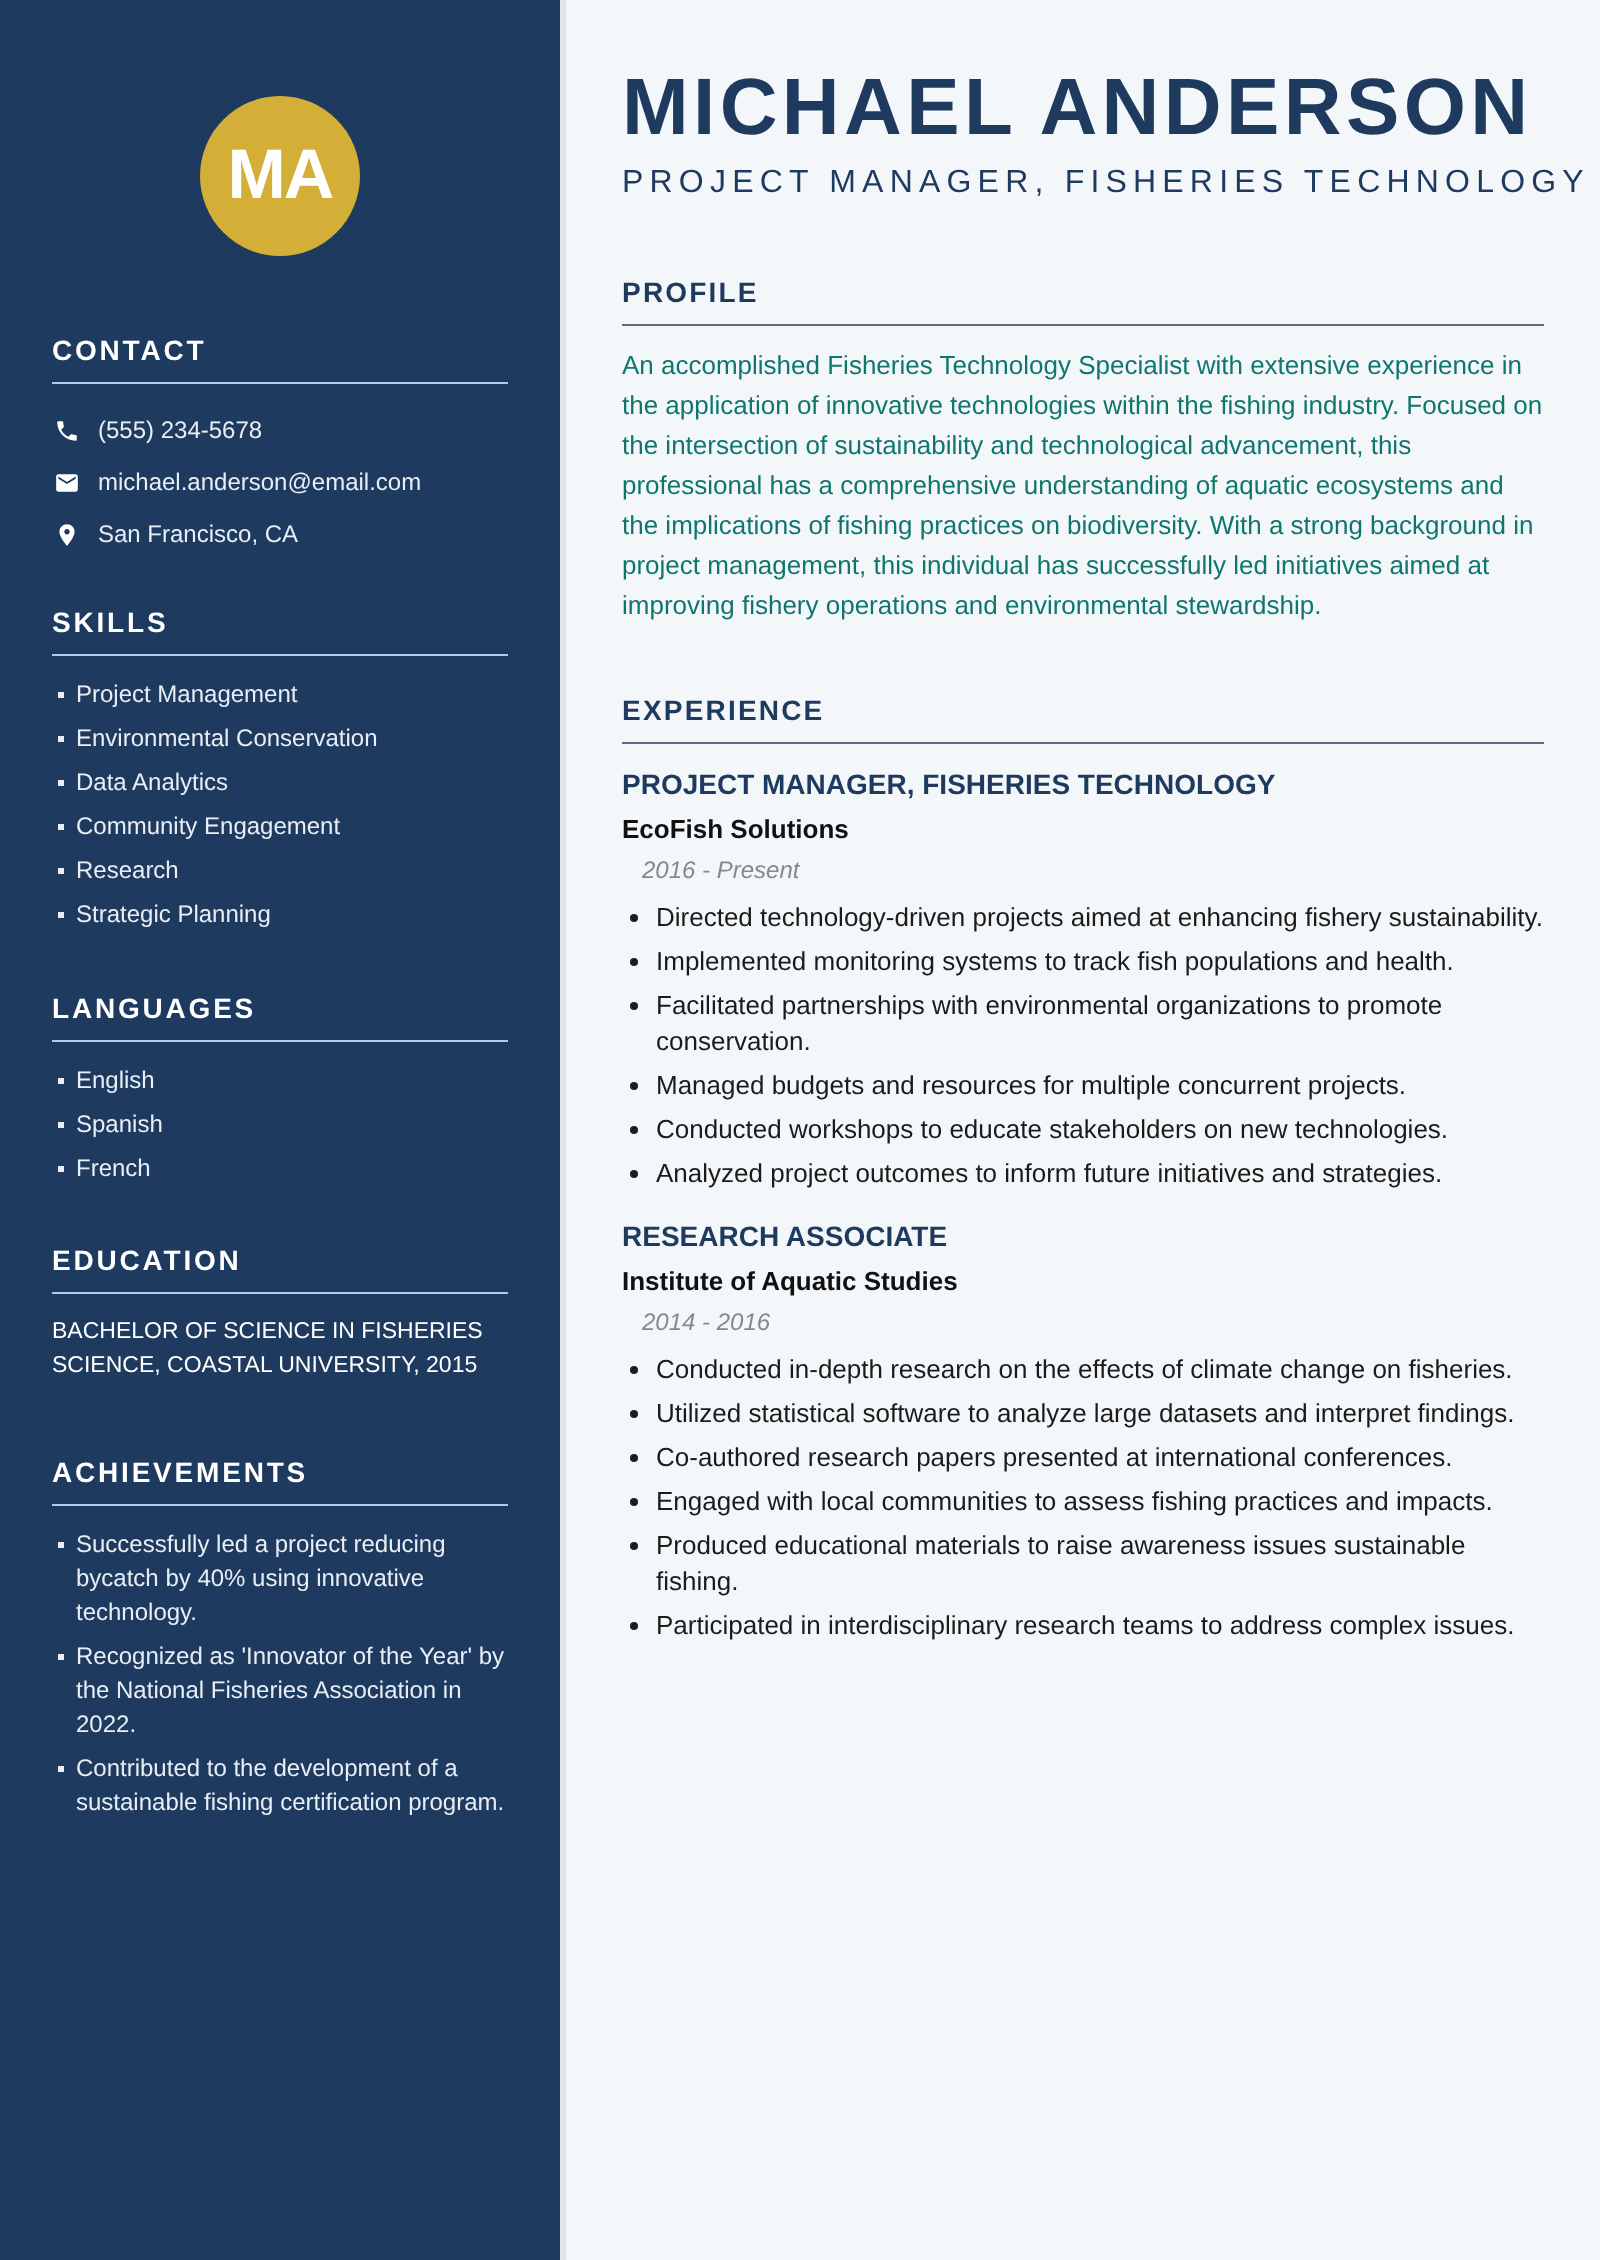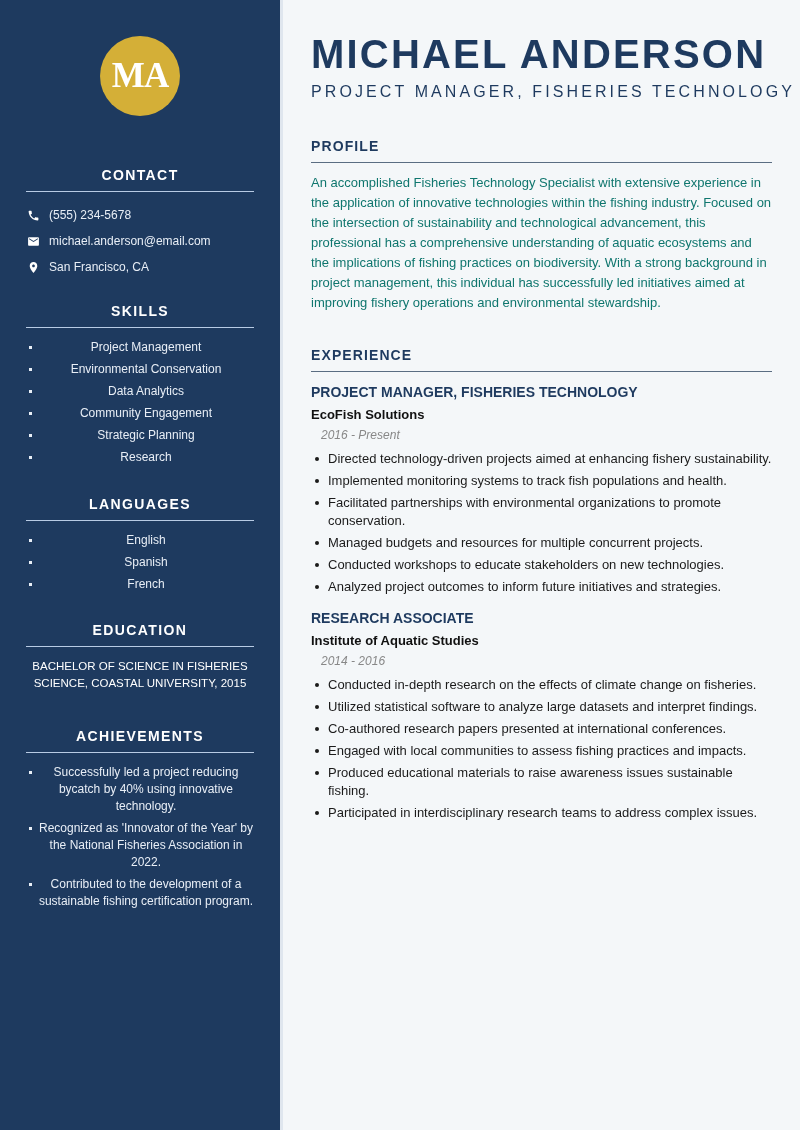--- a/index.html
+++ b/index.html
@@ -14,29 +14,29 @@
     
     .sidebar {
       width: 280px;
       height: 1130px;
       background: #1e3a5f;
       color: #ffffff;
       padding: 0 26px;
       position: relative;
       flex-shrink: 0;
     }
-    .avatar-wrap { display: flex; justify-content: center; padding-top: 36px; font-family: Liberation Serif, serif; }
+    .avatar-wrap { display: flex; justify-content: center; padding-top: 48px; }
     .avatar {
       width: 80px; height: 80px; border-radius: 50%;
       background: #d4af37;
       display: flex; align-items: center; justify-content: center;
       color: #ffffff; font-weight: bold; font-size: 35px; letter-spacing: -1px;
       margin-left: 0px;
     }
-    .side-section { position: absolute; left: 26px; width: 228px; text-align: center; }
+    .side-section { position: absolute; left: 26px; width: 228px; }
     .side-heading {
       font-size: 14px; font-weight: bold; letter-spacing: 1.4px;
       color: #ffffff; text-transform: uppercase;
       padding-bottom: 8px;
       border-bottom: 1.5px solid #b8cbe4;
     }
     .contact-list { list-style: none; margin-top: 10px; }
     .contact-item {
       display: flex; align-items: center; height: 26px;
       font-size: 12px; color: #e8eef6;
@@ -143,22 +143,22 @@
       </ul>
     </section>
 
     <section class="side-section" style="top:303px;">
       <h2 class="side-heading">SKILLS</h2>
       <ul class="bullet-list">
         <li>Project Management</li>
         <li>Environmental Conservation</li>
         <li>Data Analytics</li>
         <li>Community Engagement</li>
+        <li>Research</li>
         <li>Strategic Planning</li>
-        <li>Research</li>
       </ul>
     </section>
 
     <section class="side-section" style="top:496px;">
       <h2 class="side-heading">LANGUAGES</h2>
       <ul class="bullet-list">
         <li>English</li>
         <li>Spanish</li>
         <li>French</li>
       </ul>

